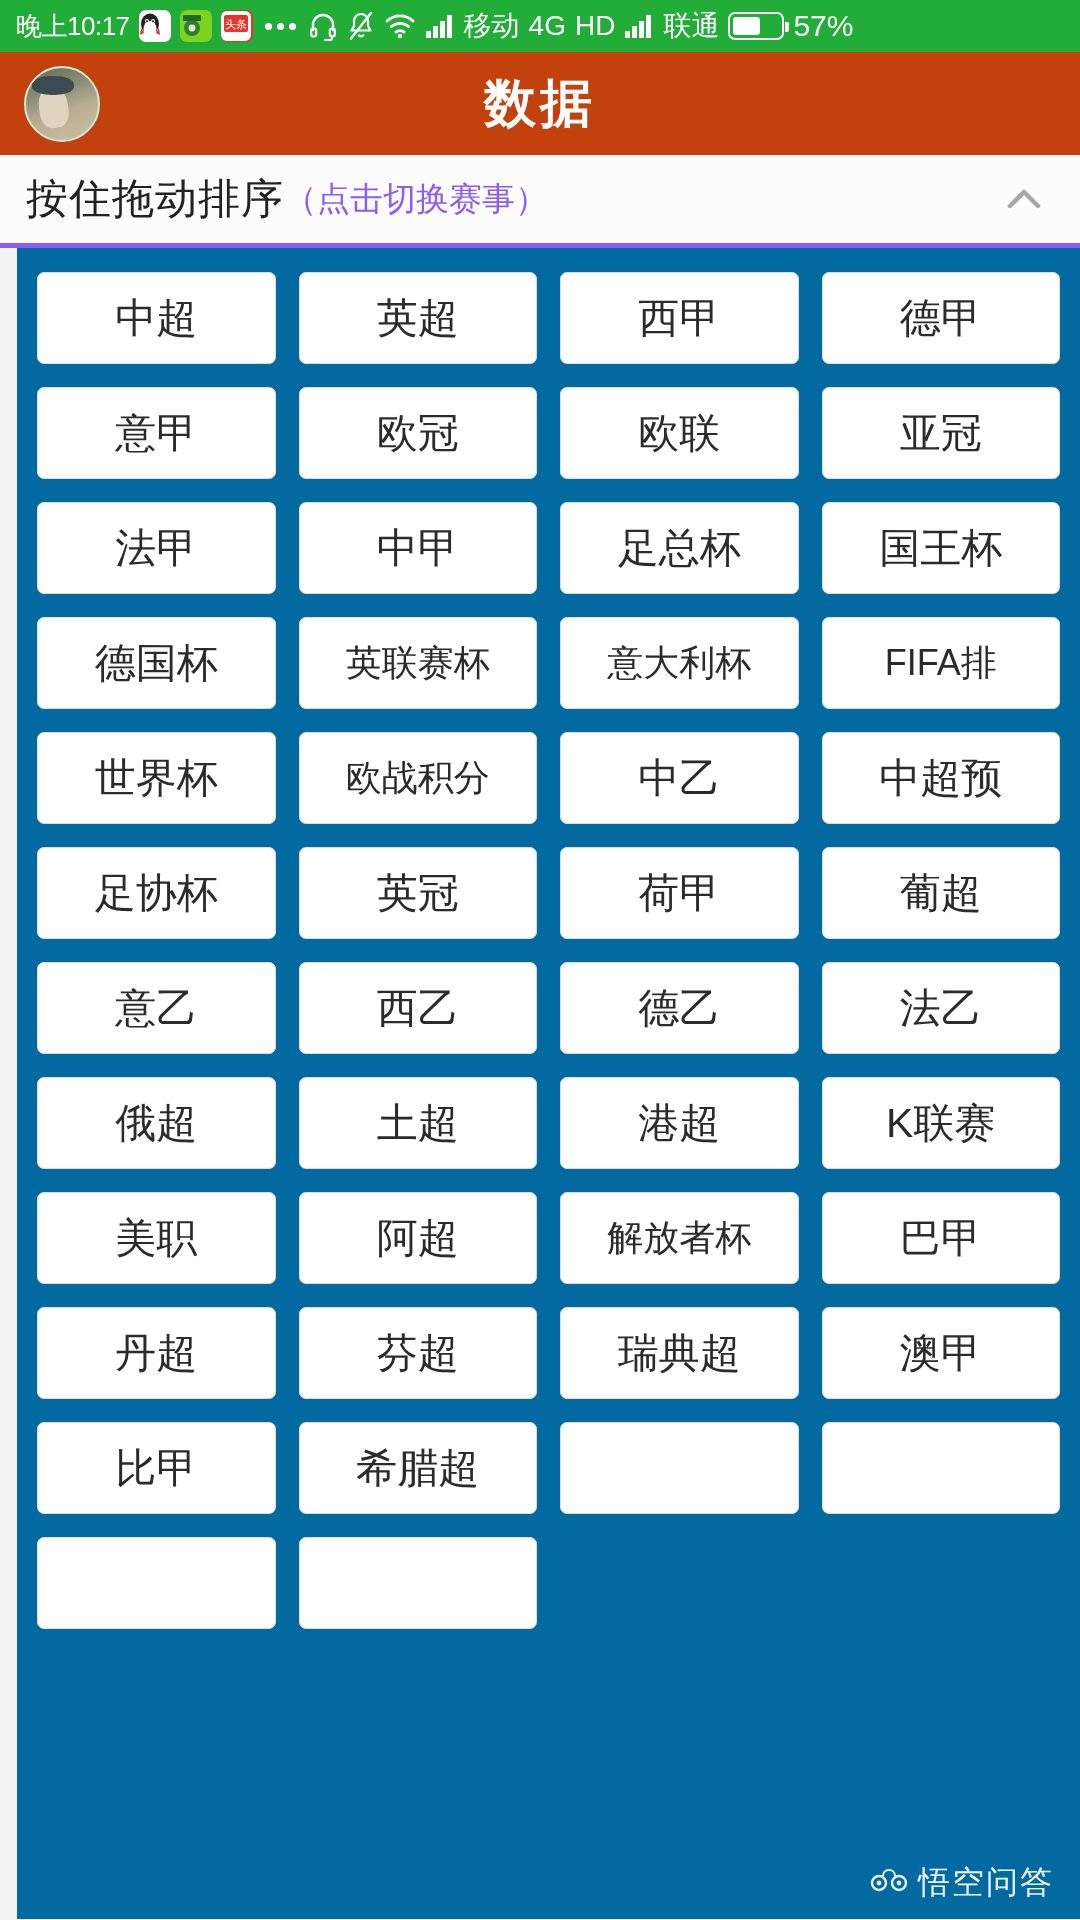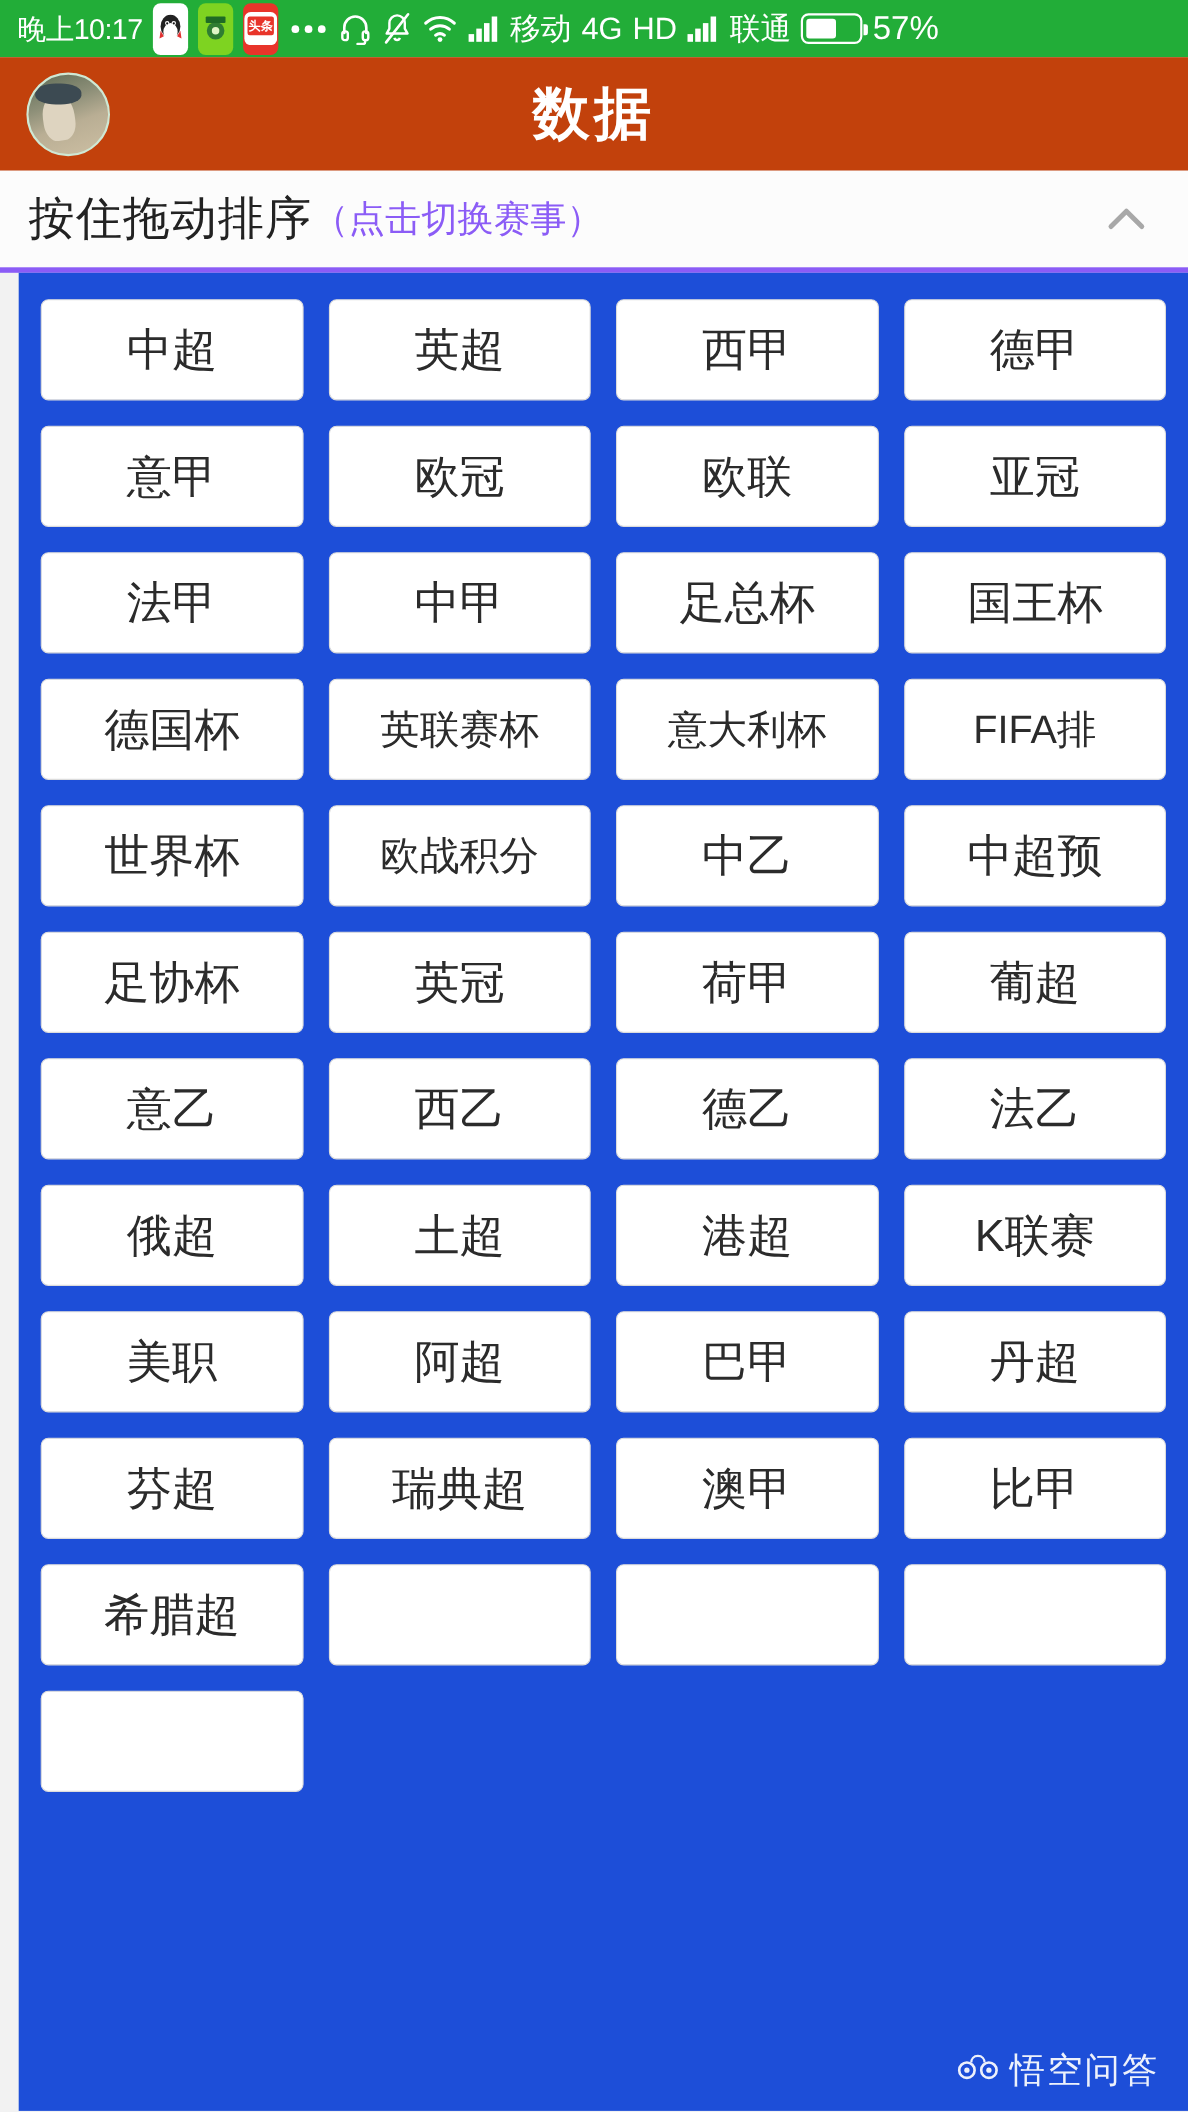--- a/index.html
+++ b/index.html
@@ -21,21 +21,21 @@
     color:#ffffff;
     gap:9px;
   }
   .sb-time {
     font-size:26px;
     letter-spacing:-0.5px;
     white-space:nowrap;
     font-weight:400;
   }
   .sb-icon { display:flex; align-items:center; justify-content:center; flex:0 0 auto; }
-  .appicon { width:32px; height:47px; border-radius:7px; display:flex; align-items:center; justify-content:center; overflow:hidden;font-weight:bold; }
+  .appicon { width:32px; height:32px; border-radius:7px; display:flex; align-items:center; justify-content:flex-start; overflow:hidden; }
   .appicon.qq { background:#ffffff; }
   .appicon.green { background:#7ed321; }
   .appicon.toutiao { background:#e8342a; }
   .dots { display:flex; gap:5px; align-items:center; padding:0 3px; }
   .dots i { width:7px; height:7px; border-radius:50%; background:#fff; display:block; }
   .sb-text { font-size:28px; white-space:nowrap; letter-spacing:0px; }
   .battery {
     width:56px; height:28px; border:2.5px solid #fff; border-radius:7px;
     position:relative; display:flex; align-items:center; padding:3px;
   }
@@ -86,21 +86,21 @@
   }
   .sec-main { font-size:42px; color:#222; letter-spacing:1px; }
   .sec-sub  { font-size:33px; color:#8b5cf6; letter-spacing:0px; }
   .chevron {
     margin-left:auto; width:56px; height:56px; position:relative; flex:0 0 auto;
   }
   .chevron svg { display:block; }
 
   
   .grid-wrap {
-    background:#1d4ed8;
+    background:#0369a1;
     padding:24px 20px 0 20px;
     height:calc(1920px - 52px - 103px - 94px);
     overflow:hidden;
     position:relative;
     margin-left:17px;
   }
   .grid {
     display:grid;
     grid-template-columns:repeat(4,1fr);
     column-gap:23px;
@@ -277,20 +277,21 @@
       <div class="cell">意乙</div>
       <div class="cell">西乙</div>
       <div class="cell">德乙</div>
       <div class="cell">法乙</div>
       <div class="cell">俄超</div>
       <div class="cell">土超</div>
       <div class="cell">港超</div>
       <div class="cell">K联赛</div>
       <div class="cell">美职</div>
       <div class="cell">阿超</div>
+      <div class="cell c4">解放者杯</div>
       <div class="cell">巴甲</div>
       <div class="cell">丹超</div>
       <div class="cell">芬超</div>
       <div class="cell">瑞典超</div>
       <div class="cell">澳甲</div>
       <div class="cell">比甲</div>
       <div class="cell">希腊超</div>
       <div class="cell"></div>
       <div class="cell"></div>
       <div class="cell"></div>

